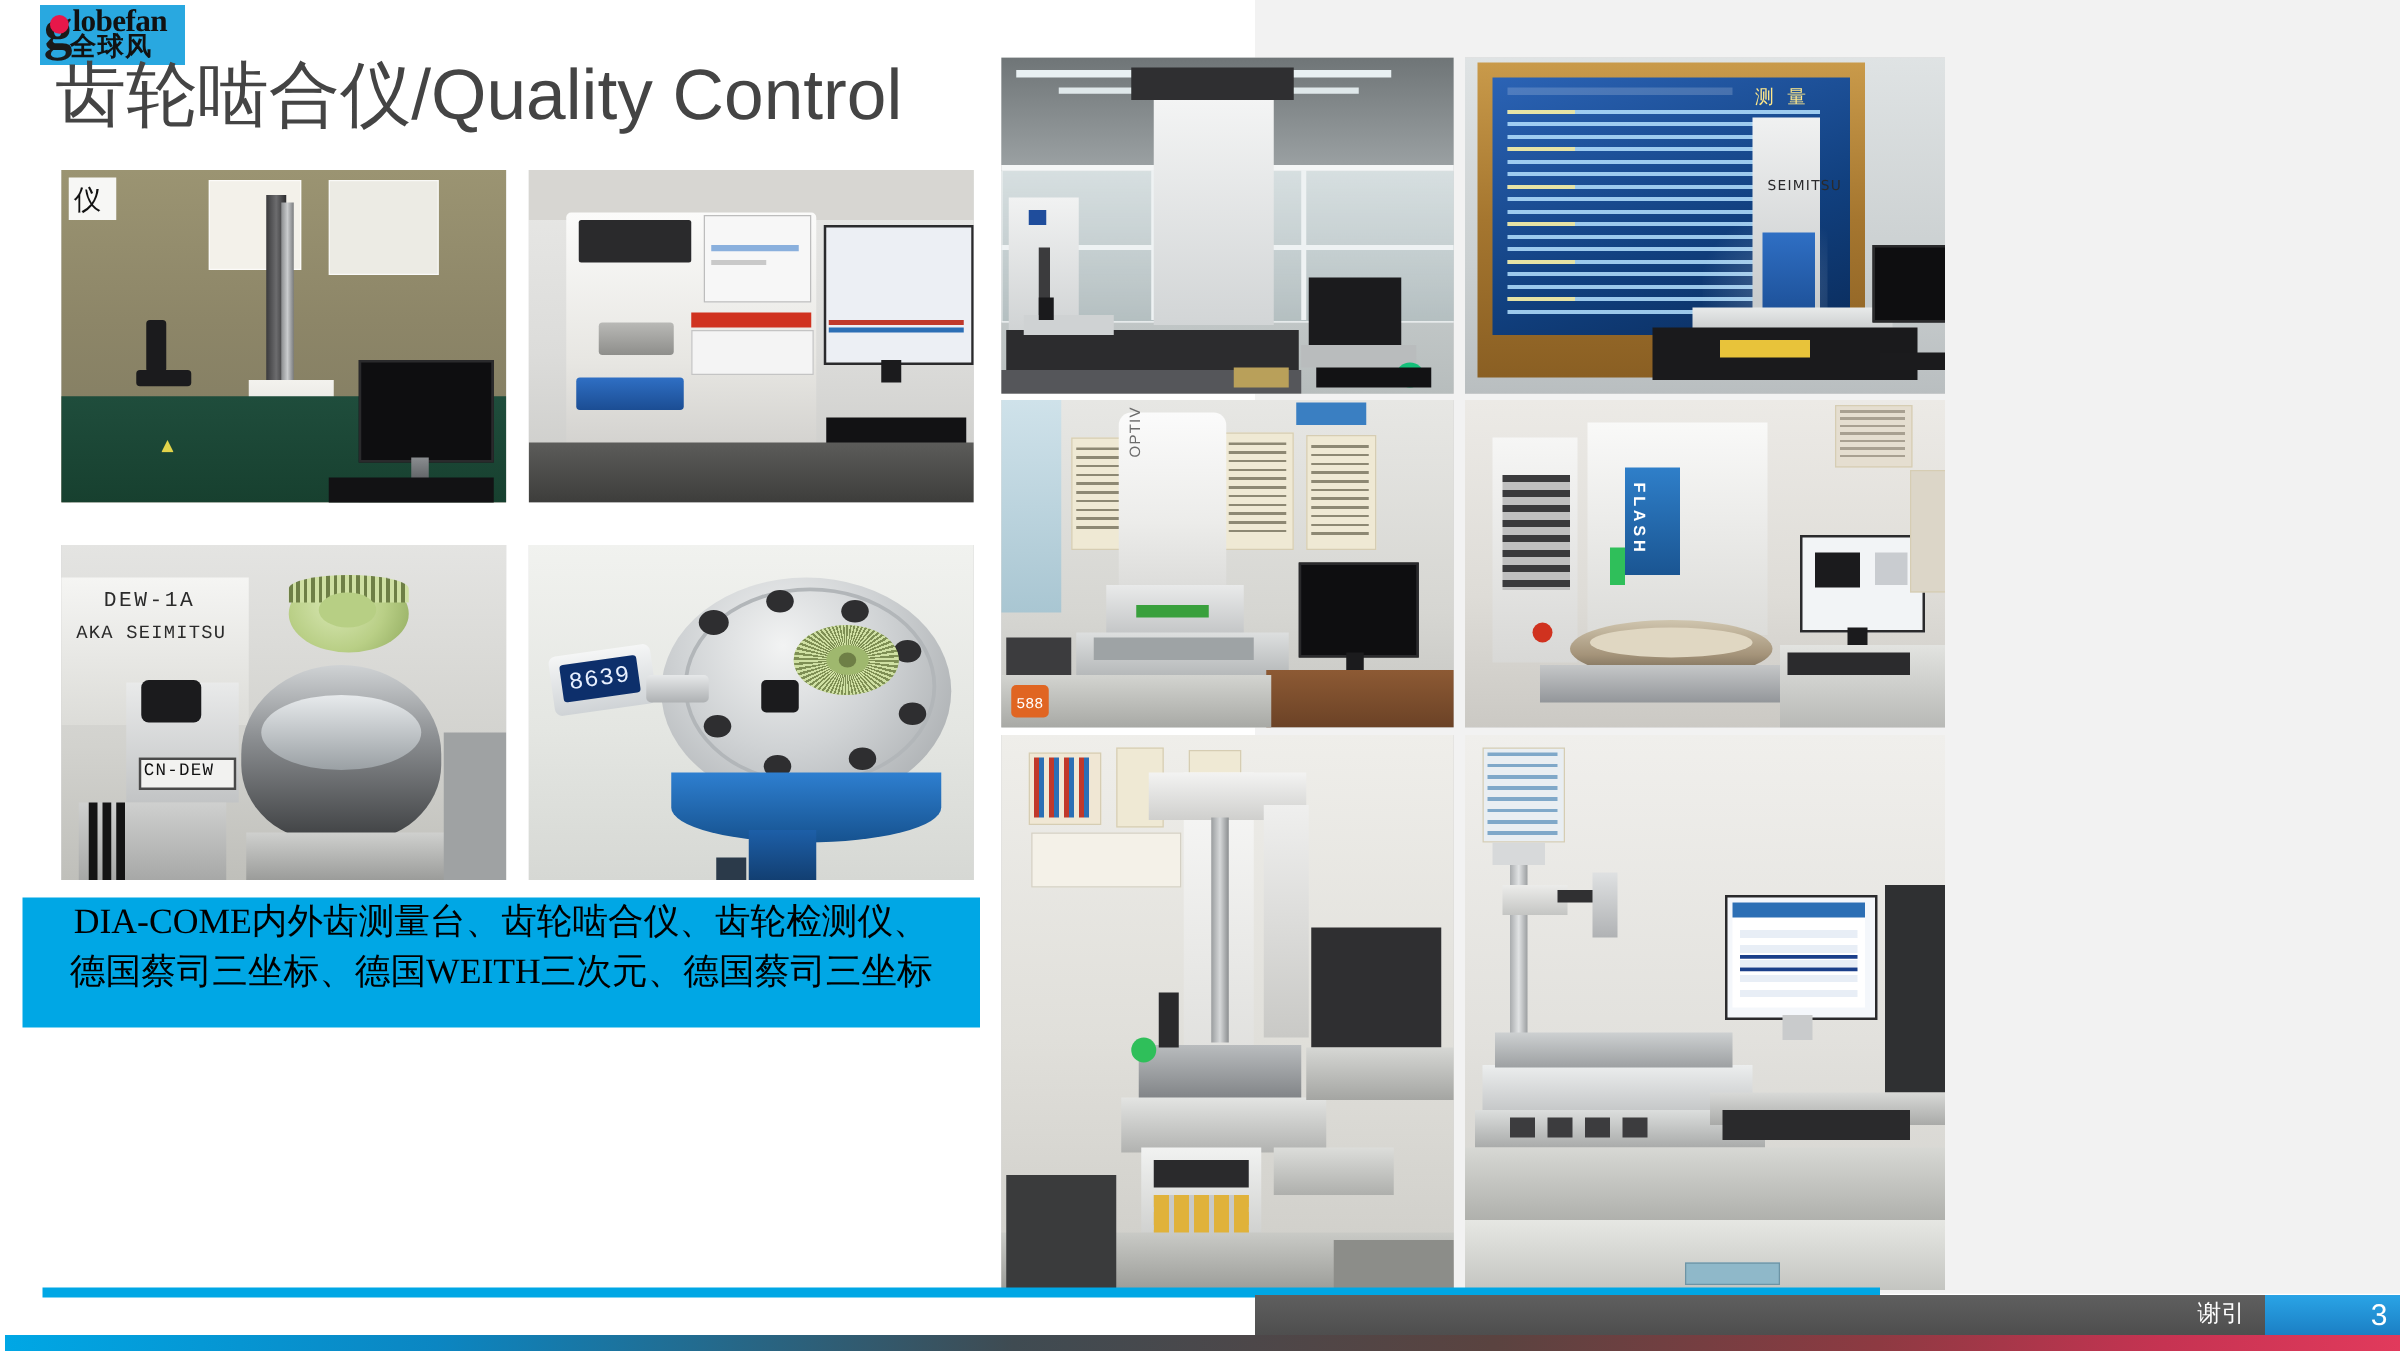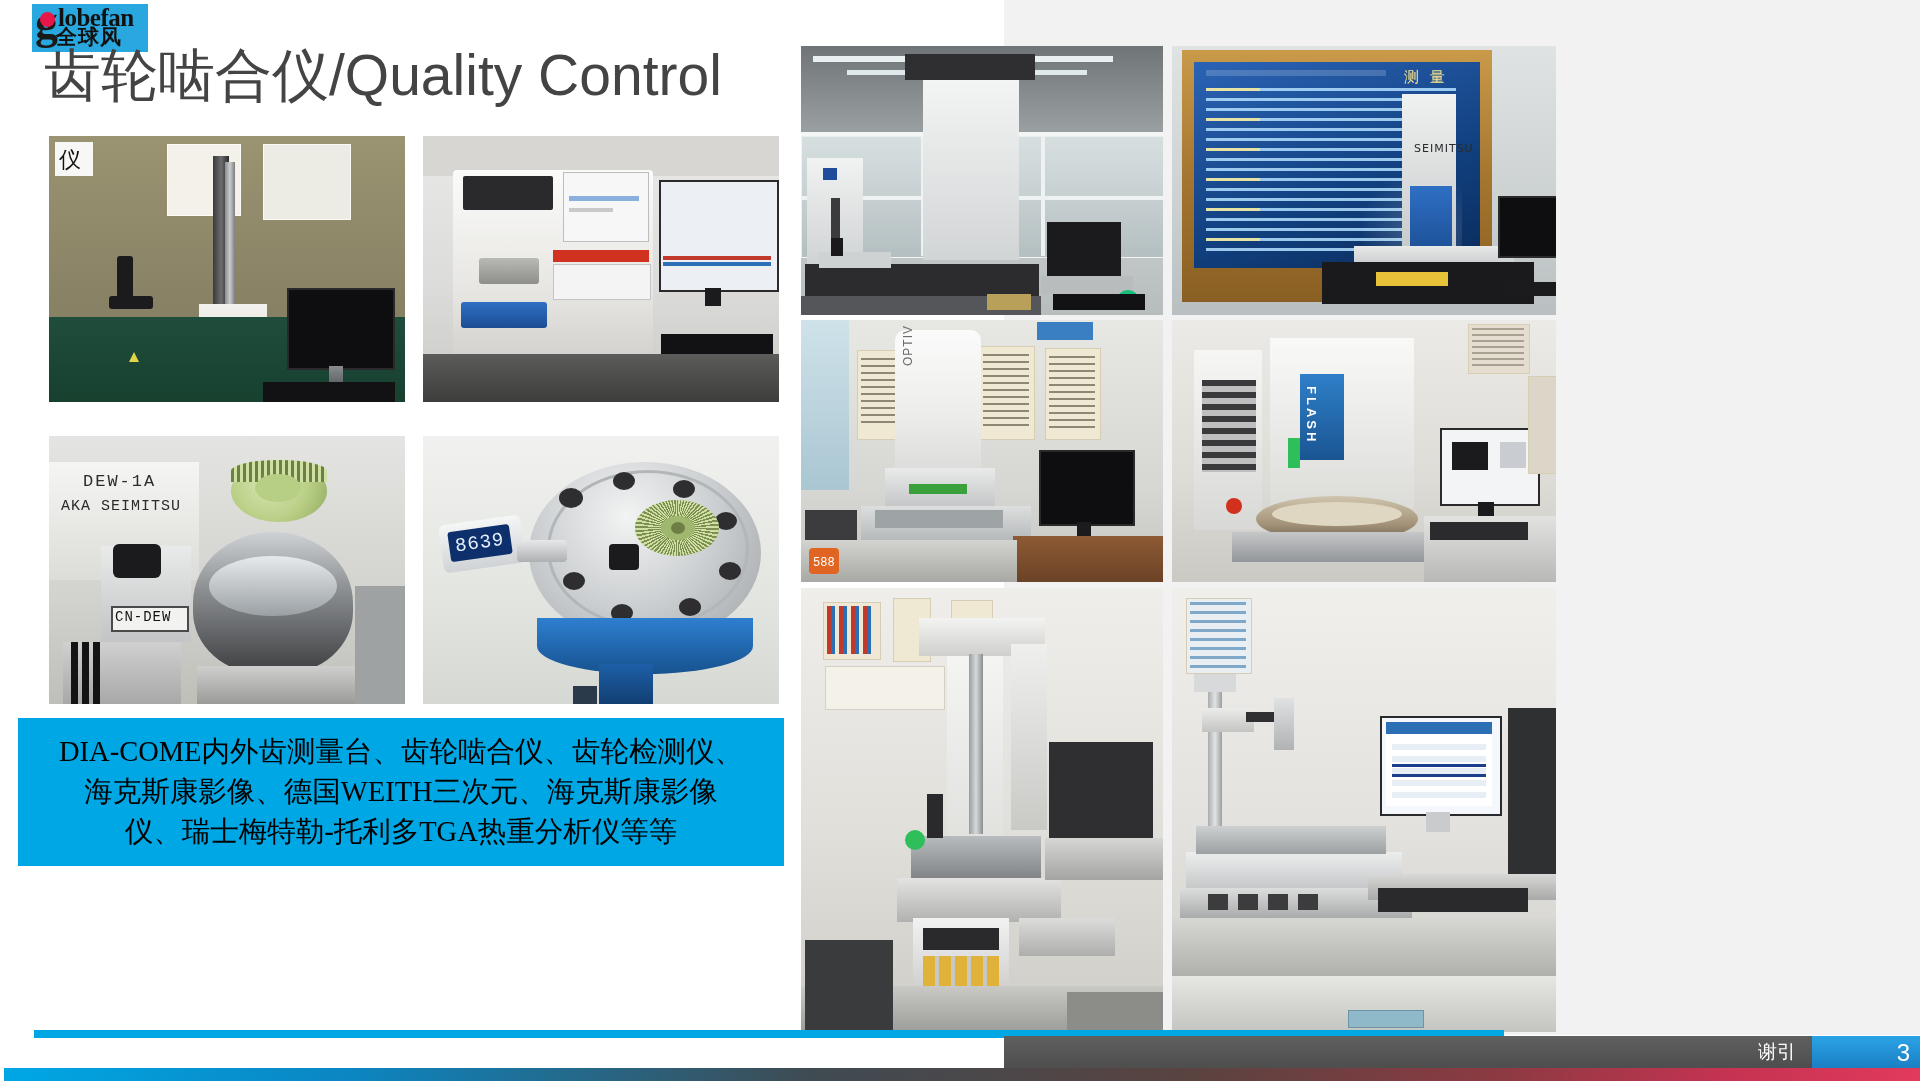--- a/index.html
+++ b/index.html
@@ -128,24 +128,23 @@
   .glass      { position:absolute; background:linear-gradient(180deg,rgba(255,255,255,.55),rgba(180,195,200,.25)); border:1px solid rgba(255,255,255,.7); }
   .woodframe  { position:absolute; background:linear-gradient(180deg,#c99a4a 0%,#a5762f 50%,#8a5f23 100%); }
   .paperchart { position:absolute; background:#efe9d4; border:1px solid #d6cdb3; }
 
   
   .caption-box {
     position: absolute;
     left: 14px;
     top: 718px;
     width: 766px;
-    height: 148px;
+    height: 104px;
     background: #00a7e5;
     display: flex;
-    align-items: center;
     justify-content: center;
   }
   .caption-text {
     font-family: "Liberation Serif", serif;
     font-size: 28.5px;
     line-height: 40px;
     color: #000000;
     text-align: center;
     letter-spacing: 0px;
     padding: 0 6px;
@@ -312,22 +311,21 @@
       <div style="position:absolute;left:26px;top:92px;width:62px;height:30px;background:#0d2f6b;border-radius:3px;transform:rotate(-8deg);"></div>
       <div style="position:absolute;left:32px;top:96px;font-family:'Liberation Mono',monospace;font-size:19px;color:#e8f0ff;letter-spacing:1px;transform:rotate(-8deg);">8639</div>
       <div class="metal" style="left:94px; top:104px; width:50px; height:22px; background:linear-gradient(180deg,#e6e8e9,#aeb1b3); border-radius:4px;"></div>
       <div class="dark-box" style="left:150px; top:250px; width:24px; height:18px; background:#2b3a4a;"></div>
     </div>
   </div>
 
   <div class="caption-box">
     <div class="caption-text">
       <div>DIA-COME内外齿测量台、齿轮啮合仪、齿轮检测仪、</div>
-      <div>海克斯康影像、德国WEITH三次元、海克斯康影像</div>
-      <div>仪、瑞士梅特勒-托利多TGA热重分析仪等等</div>
+      <div>德国蔡司三坐标、德国WEITH三次元、德国蔡司三坐标</div>
     </div>
   </div>
 
   <div class="photo" style="left:797px; top:46px; width:362px; height:269px;">
     <div class="ph-inner">
       <div class="lab-wall3"></div>
       <div style="position:absolute;left:0;top:0;width:362px;height:86px;background:linear-gradient(180deg,#6f7577 0%,#9aa0a2 100%);"></div>
       <div style="position:absolute;left:12px;top:10px;width:300px;height:6px;background:#e8f0f2;"></div>
       <div style="position:absolute;left:46px;top:24px;width:240px;height:5px;background:#dfe8ea;"></div>
       <div style="position:absolute;left:0;top:86px;width:362px;height:4px;background:#f4f6f6;"></div>

